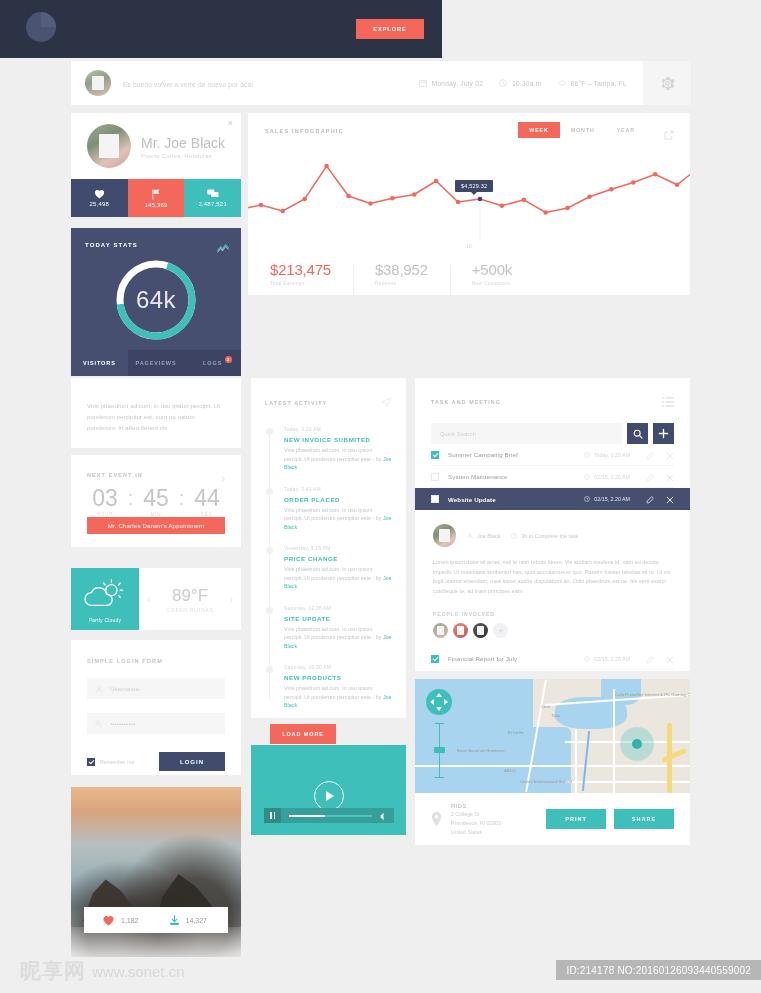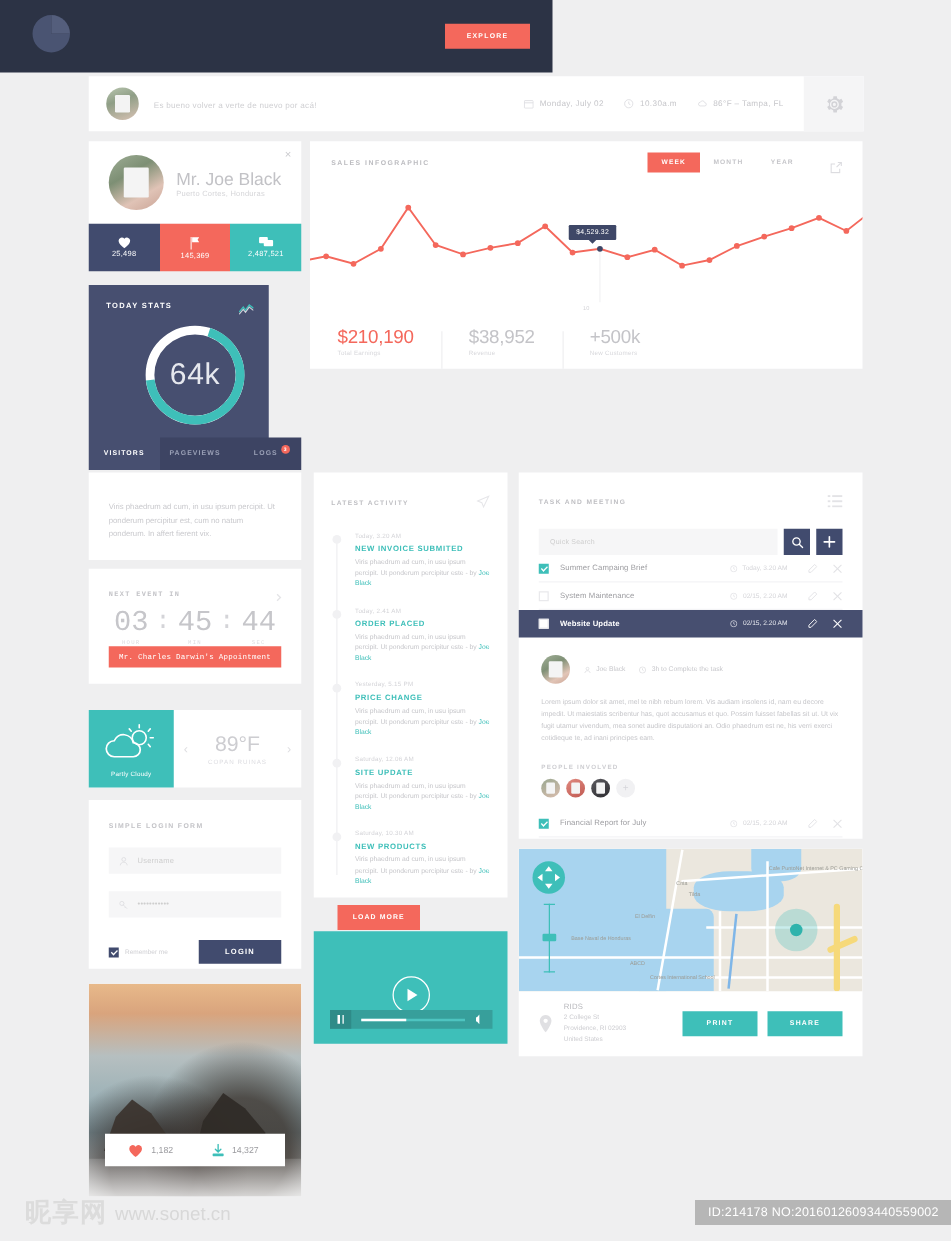--- a/index.html
+++ b/index.html
@@ -60,21 +60,21 @@
   .profile .loc { position:absolute; left:70px; top:40px; font-size:6px; color:#d5d5d8; letter-spacing:.2px;}
   .pstats { position:absolute; left:71px; top:179px; width:170px; height:38px; display:flex; }
   .pstat { flex:1; display:flex; flex-direction:column; align-items:center; justify-content:center; gap:2px; }
   .pstat .n { font-size:6px; color:#fff; letter-spacing:.2px; }
   .pstat svg { display:block; }
   .ps-navy { background:#414b6e; }
   .ps-red  { background:#f4685c; }
   .ps-teal { background:#3ebfb9; }
 
   
-  .today { left:71px; top:228px; width:144px; height:148px; background:#474f70; }
+  .today { left:71px; top:228px; width:170px; height:148px; background:#474f70; }
   .today .ttl { position:absolute; left:14px; top:14px; font-size:6px; color:#fff; letter-spacing:1.1px; font-weight:700;}
   .today .chart-ic { position:absolute; right:12px; top:11px; }
   .donut { position:absolute; left:42px; top:29px; width:86px; height:86px; }
   .donut .val {
     position:absolute; left:0; top:0; width:86px; height:86px;
     display:flex; align-items:center; justify-content:center;
     font-size:24px; color:#e6e8ee; font-weight:300; letter-spacing:.5px;
   }
   .today-tabs { position:absolute; left:0; bottom:0; width:170px; height:26px; display:flex;}
   .ttab { flex:1; display:flex; align-items:center; justify-content:center;
@@ -82,21 +82,21 @@
   .ttab.active { color:#fff; }
   .ttab.dim { background:#3d4463; }
   .badge { position:absolute; top:6px; right:9px; width:7px; height:7px; border-radius:50%;
     background:#f4685c; color:#fff; font-size:4px; display:flex; align-items:center; justify-content:center;}
 
   
   .lorem { left:71px; top:378px; width:170px; height:70px; padding:22px 16px 0 16px;}
   .lorem p { font-size:6.2px; line-height:11px; color:#c9c9cd; }
 
   
-  .nextev { left:71px; top:455px; width:170px; height:92px;font-family:Liberation Mono, monospace; }
+  .nextev { left:71px; top:455px; width:170px; height:92px; }
   .nextev .ttl { position:absolute; left:16px; top:17px; font-size:5.5px; color:#c3c3c7; letter-spacing:1.1px; font-weight:700;}
   .nextev .arrow { position:absolute; right:14px; top:14px; color:#e2e2e5;}
   .cdown { position:absolute; left:16px; top:30px; width:138px; display:flex; justify-content:space-between; align-items:flex-start;}
   .cunit { text-align:center; width:36px; }
   .cunit .num { font-size:23px; color:#c6c6ca; font-weight:300; line-height:26px;}
   .cunit .lbl { font-size:4.5px; color:#dcdce0; letter-spacing:1px; margin-top:1px;}
   .csep { font-size:20px; color:#d4d4d8; font-weight:300; line-height:26px;}
   .apptbtn {
     position:absolute; left:16px; bottom:13px; width:138px; height:17px; background:#f4685c;
     color:#fff; font-size:6px; display:flex; align-items:center; justify-content:center; letter-spacing:.2px;
@@ -513,21 +513,21 @@
           <circle cx="385.2857142857143" cy="33.5" r="2.3" fill="#f4685c"></circle>
           <circle cx="407.1904761904762" cy="25.25" r="2.3" fill="#f4685c"></circle>
           <circle cx="429.0952380952381" cy="35.75" r="2.3" fill="#f4685c"></circle>
           <circle cx="451" cy="18.5" r="2.3" fill="#f4685c"></circle>
         </svg>
       <div class="tooltip" id="chart-tooltip" style="left: 206.952px; top: 31px;">$4,529.32</div>
     </div>
     <div class="xlabel">10</div>
     <div class="salesstats">
       <div class="sstat red">
-        <div class="v">$210,190</div>
+        <div class="v">$213,475</div>
         <div class="l">Total Earnings</div>
       </div>
       <div class="sstat">
         <div class="v">$38,952</div>
         <div class="l">Revenue</div>
       </div>
       <div class="sstat">
         <div class="v">+500k</div>
         <div class="l">New Customers</div>
       </div>

